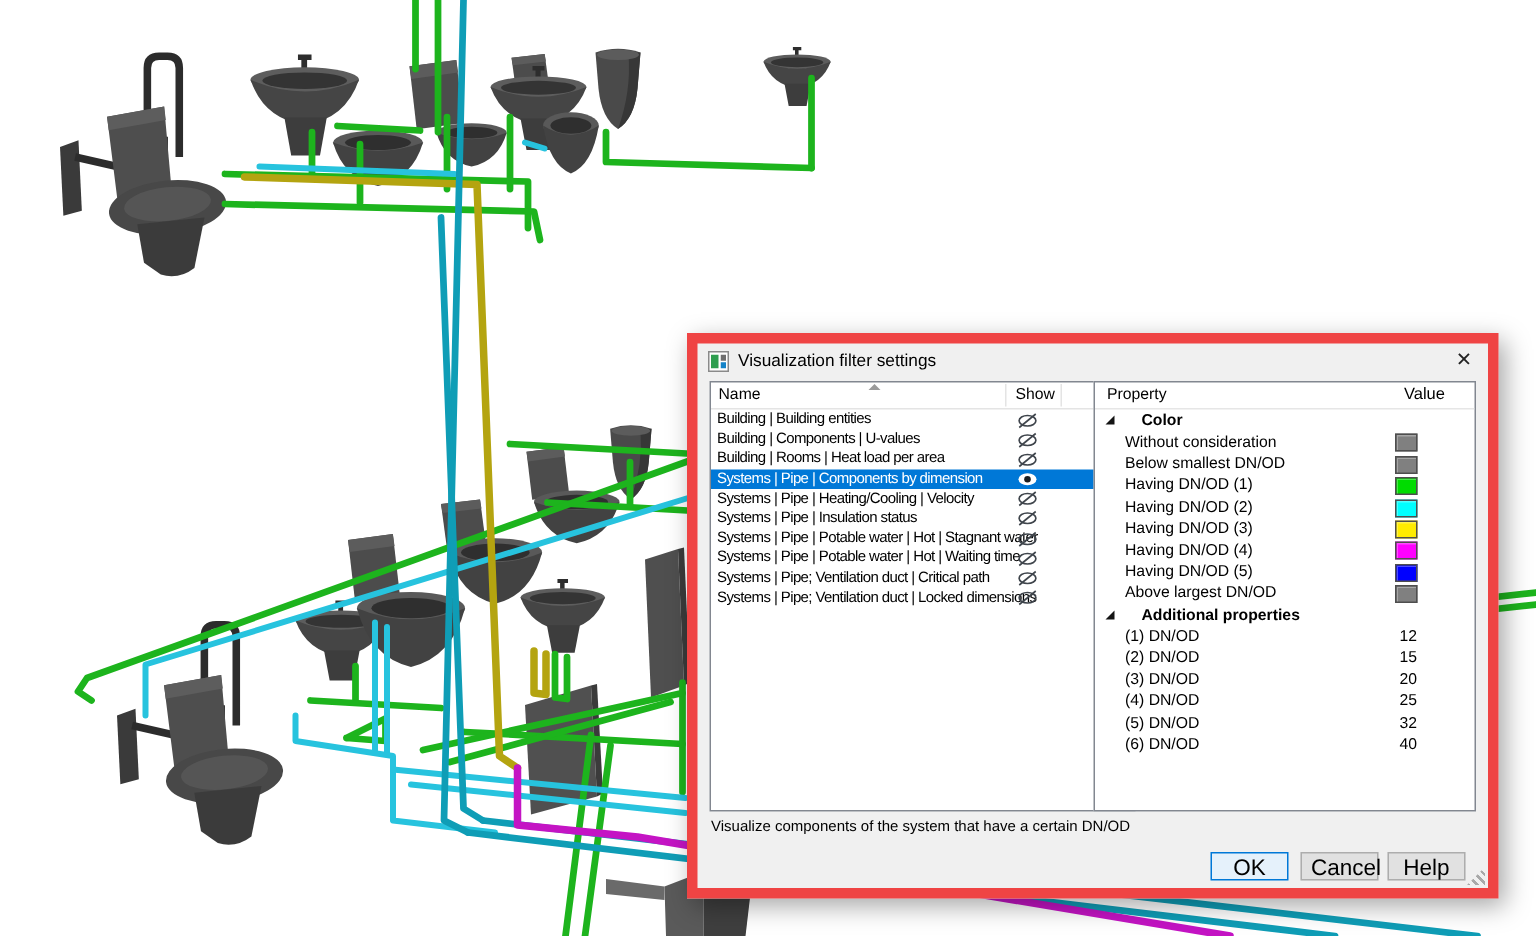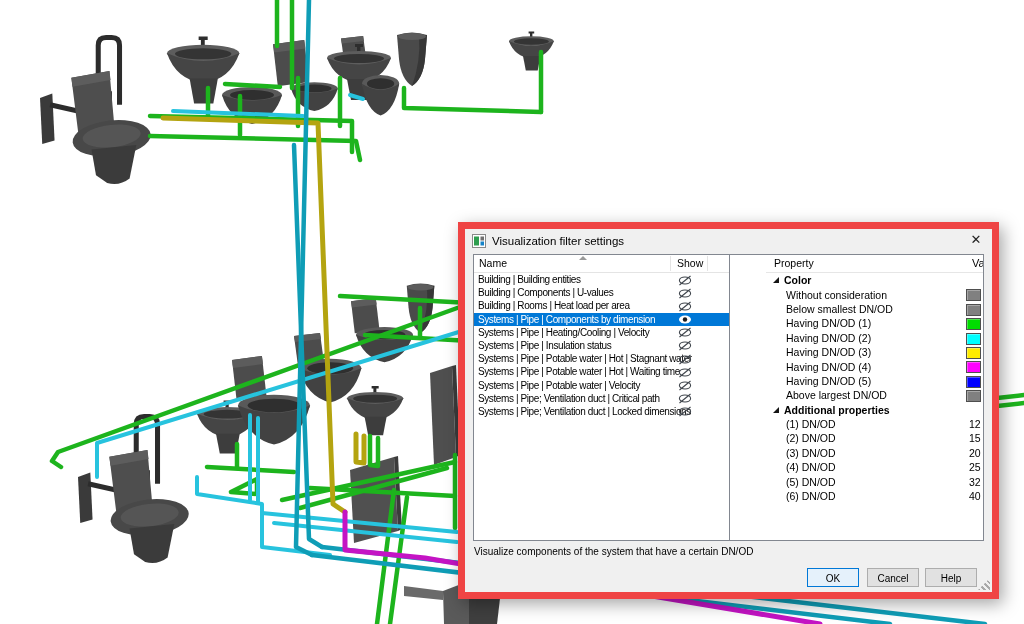--- a/index.html
+++ b/index.html
@@ -10,50 +10,50 @@
   
   .dlg{position:absolute;left:458px;top:222px;width:527px;height:363px;z-index:10;
        background:#f0f0f0;border:7px solid #ef4444;box-shadow:4px 5px 16px rgba(0,0,0,.35);
        font-size:11px;color:#000;}
   .titlebar{position:relative;height:23px;display:flex;align-items:center;padding-left:7px;gap:6px;}
   .title{font-size:11.5px;}
   .closebtn{position:absolute;right:0;top:0;width:32px;height:22px;text-align:center;
             line-height:22px;font-size:13px;color:#222;cursor:default;}
   .panel{position:absolute;background:#fff;border:1px solid #828790;box-sizing:border-box;}
   #listpanel{left:8px;top:25px;width:284px;height:287px;overflow:hidden;}
-  #proppanel{left:264px;top:25px;width:255px;height:287px;overflow:hidden;padding-left:36px;}
+  #proppanel{left:264px;top:25px;width:255px;height:287px;overflow:hidden;}
 
   .lhead{position:relative;height:17px;border-bottom:1px solid #e4e4e4;}
   .lhead .h1{position:absolute;left:5px;top:2px;font-size:10.5px;}
   .lhead .h2{position:absolute;left:203px;top:2px;font-size:10.5px;}
   .lhead .vsep{position:absolute;top:1px;bottom:1px;width:1px;background:#e4e4e4;}
   .sortcaret{position:absolute;left:105px;top:1px;width:0;height:0;
              border-left:4px solid transparent;border-right:4px solid transparent;
              border-bottom:4px solid #9a9a9a;}
   .lrow{position:relative;height:13.2px;line-height:13.2px;white-space:nowrap;overflow:hidden;}
   .ltxt{position:absolute;left:4px;top:0;font-size:10px;letter-spacing:-0.4px;}
   .lrow.sel{background:#0078d7;}
   .lrow.sel .ltxt{color:#fff;}
   .eyeico{position:absolute;left:204px;top:1.5px;width:14px;height:11px;color:#3f454c;}
 
   .phead{position:relative;height:17px;border-bottom:1px solid #e6e6e6;}
   .phead .h1{position:absolute;left:8px;top:2px;font-size:10.5px;}
   .phead .h2{position:absolute;left:206px;top:2px;font-size:11px;}
   .prow{position:relative;height:14.4px;display:flex;align-items:center;}
   .plabel{font-size:10.5px;}
   .ind{margin-left:20px;}
-  .pgroup .plabel{font-weight:bold;margin-left:5px;}
+  .pgroup .plabel{font-weight:bold;margin-left:18px;}
   .exp{margin-left:7px;width:0;height:0;border-bottom:6px solid #141414;border-left:6px solid transparent;}
   .swatch{position:absolute;left:200px;top:2px;width:13px;height:10px;border:1px solid #4e4e4e;
           box-shadow:inset 1px 1px 0 rgba(255,255,255,.3);}
   .pval{position:absolute;left:203px;font-size:10.5px;}
 
   .desc{position:absolute;left:9px;top:317px;font-size:10px;}
   .btn{position:absolute;top:339px;width:52px;height:19px;background:#e1e1e1;
-       border:1px solid #adadad;font-size:10px;font-family:"Liberation Sans",sans-serif;
+       border:1px solid #adadad;font-size:15px;font-family:"Liberation Sans",sans-serif;
        text-align:center;line-height:17px;box-sizing:border-box;}
   .btn.def{background:#e5f1fb;border:1px solid #0078d7;}
   #okbtn{left:342px;} #cancelbtn{left:402px;} #helpbtn{left:460px;}
   .grip{position:absolute;right:2px;bottom:2px;width:12px;height:12px;
         background:repeating-linear-gradient(45deg,#a9a9a9 0 1.5px,transparent 1.5px 4.2px);
         clip-path:polygon(100% 0,100% 100%,0 100%);}
   .ticon{width:14px;height:14px;display:inline-block;}
 </style>
 </head>
 <body>
@@ -262,26 +262,20 @@
           <use href="#eyeoff"></use>
         </svg>
       </div>
     <div class="lrow">
         <span class="ltxt">Systems | Pipe | Potable water | Hot | Waiting time</span>
         <svg class="eyeico">
           <use href="#eyeoff"></use>
         </svg>
       </div>
     <div class="lrow">
-        <span class="ltxt">Systems | Pipe | Potable water | Velocity</span>
-        <svg class="eyeico">
-          <use href="#eyeoff"></use>
-        </svg>
-      </div>
-    <div class="lrow">
         <span class="ltxt">Systems | Pipe; Ventilation duct | Critical path</span>
         <svg class="eyeico">
           <use href="#eyeoff"></use>
         </svg>
       </div>
     <div class="lrow">
         <span class="ltxt">Systems | Pipe; Ventilation duct | Locked dimensions</span>
         <svg class="eyeico">
           <use href="#eyeoff"></use>
         </svg>

